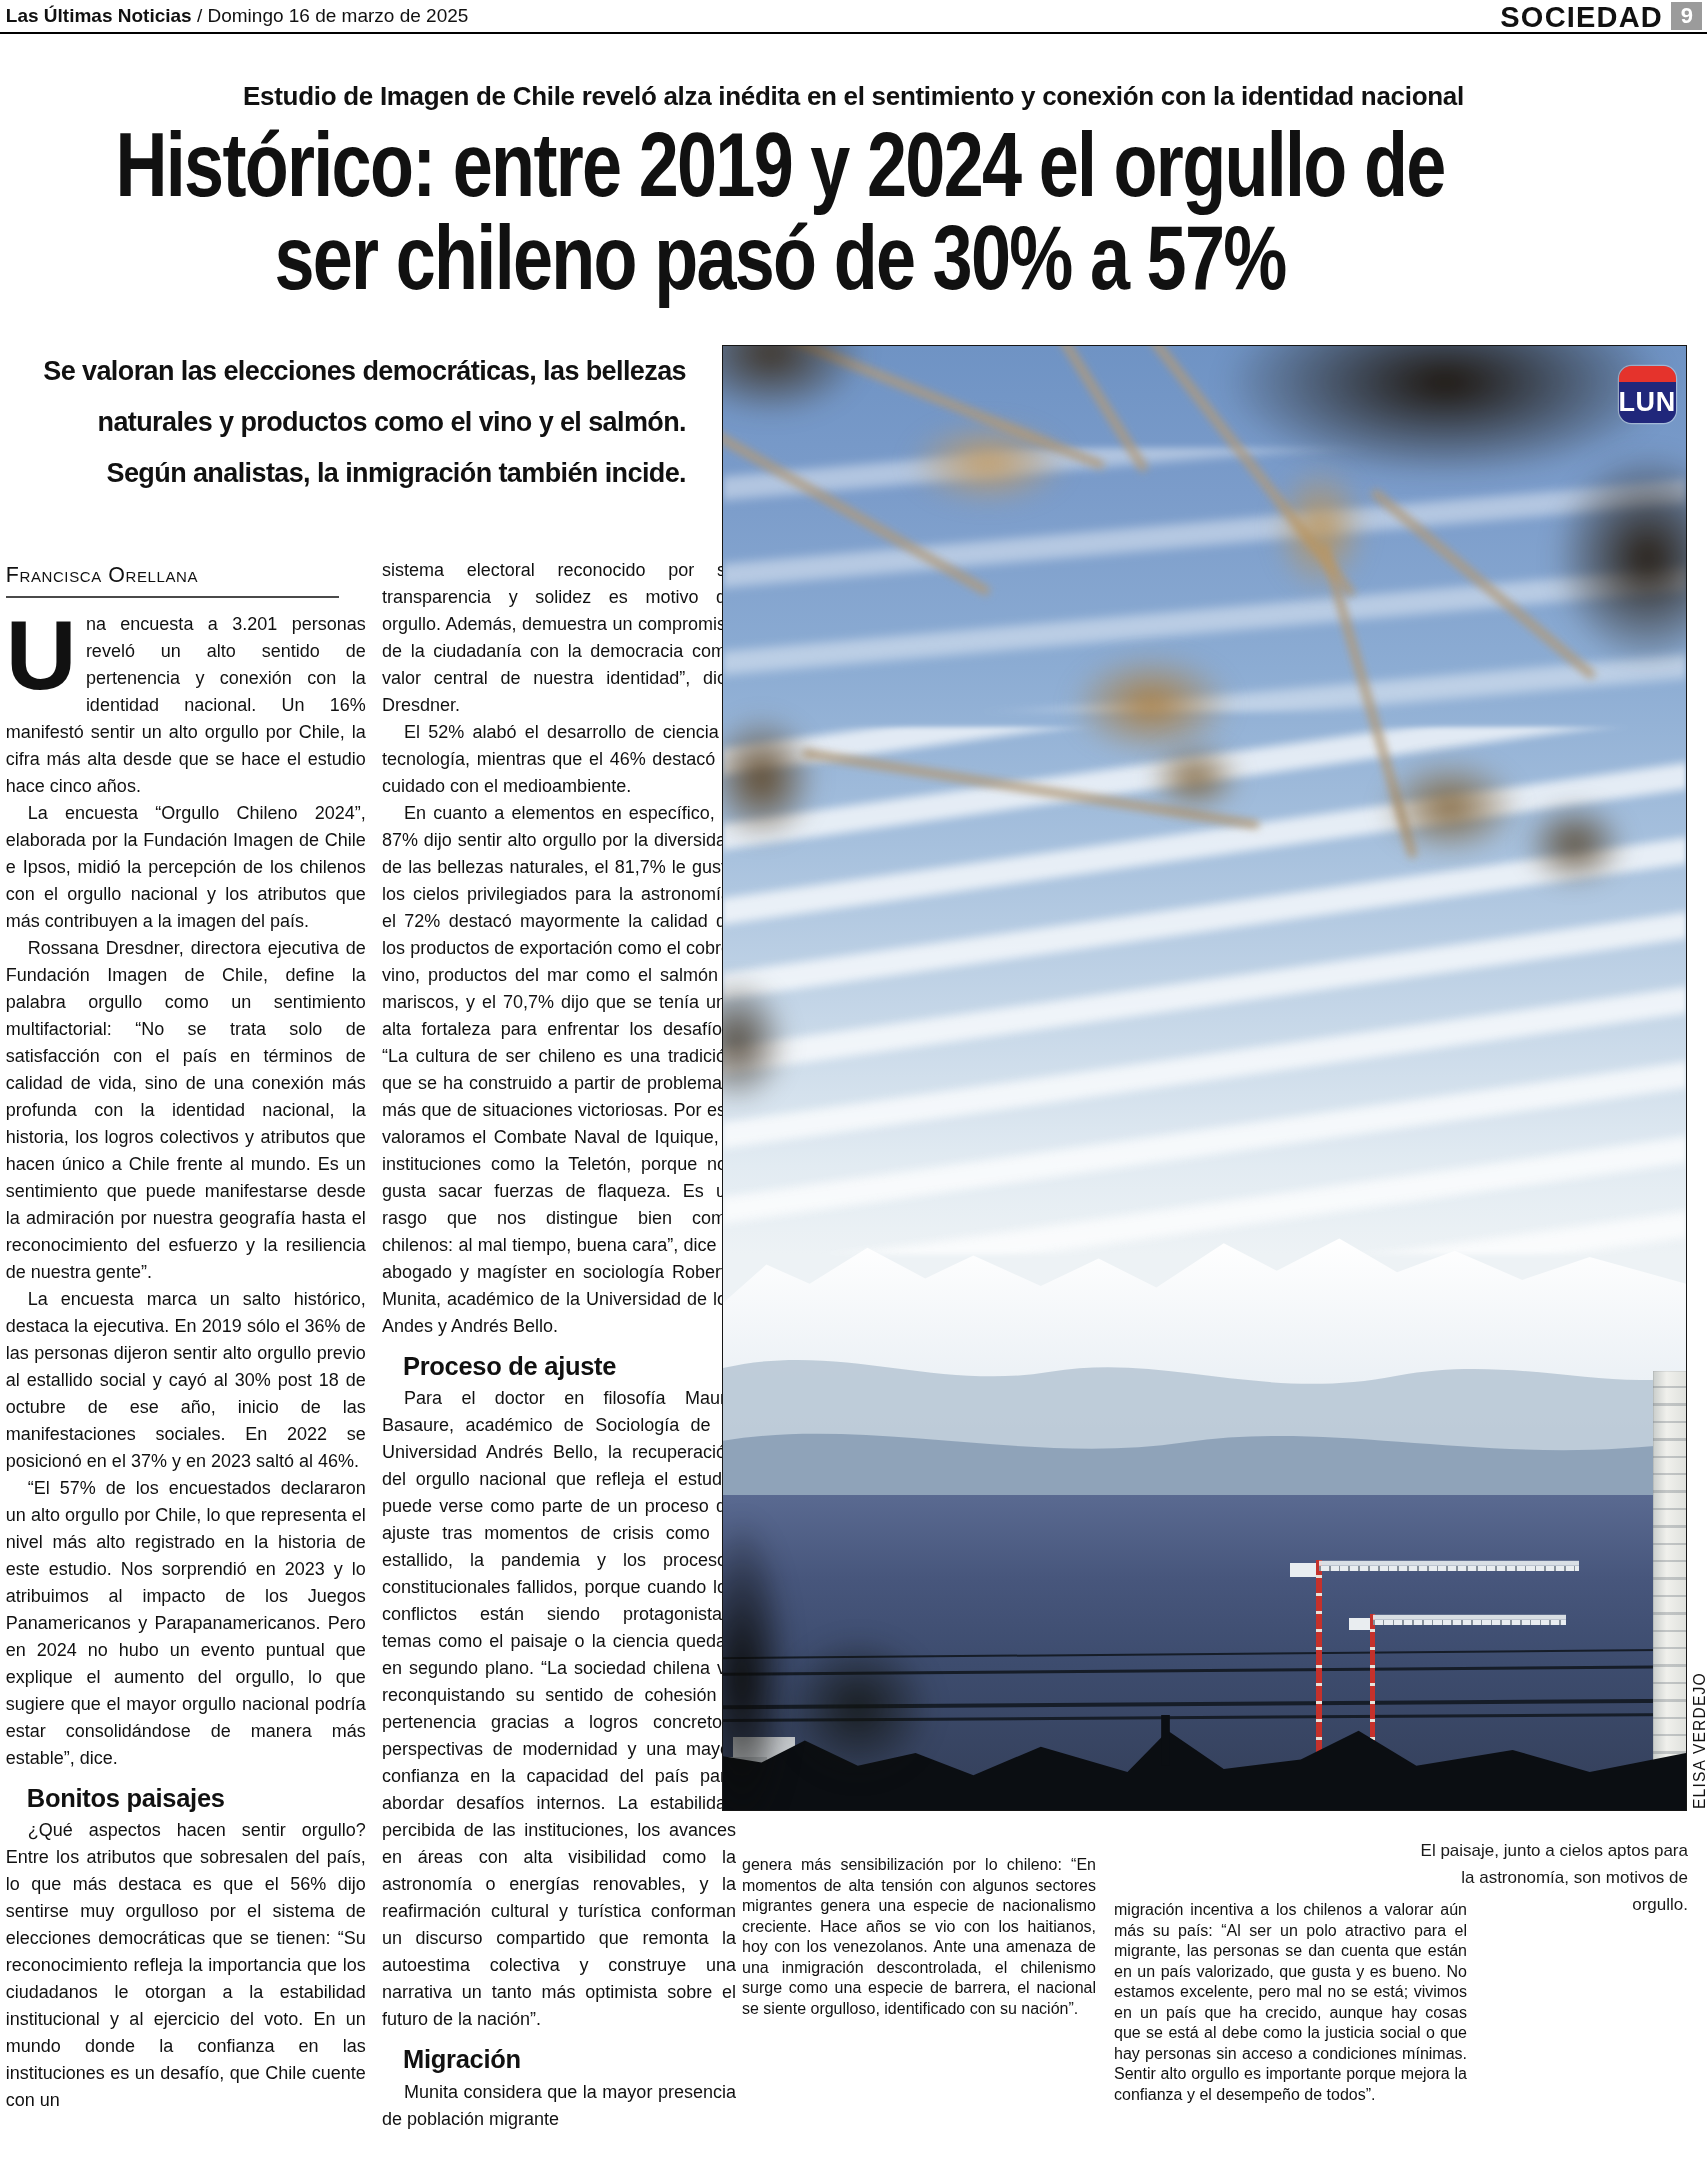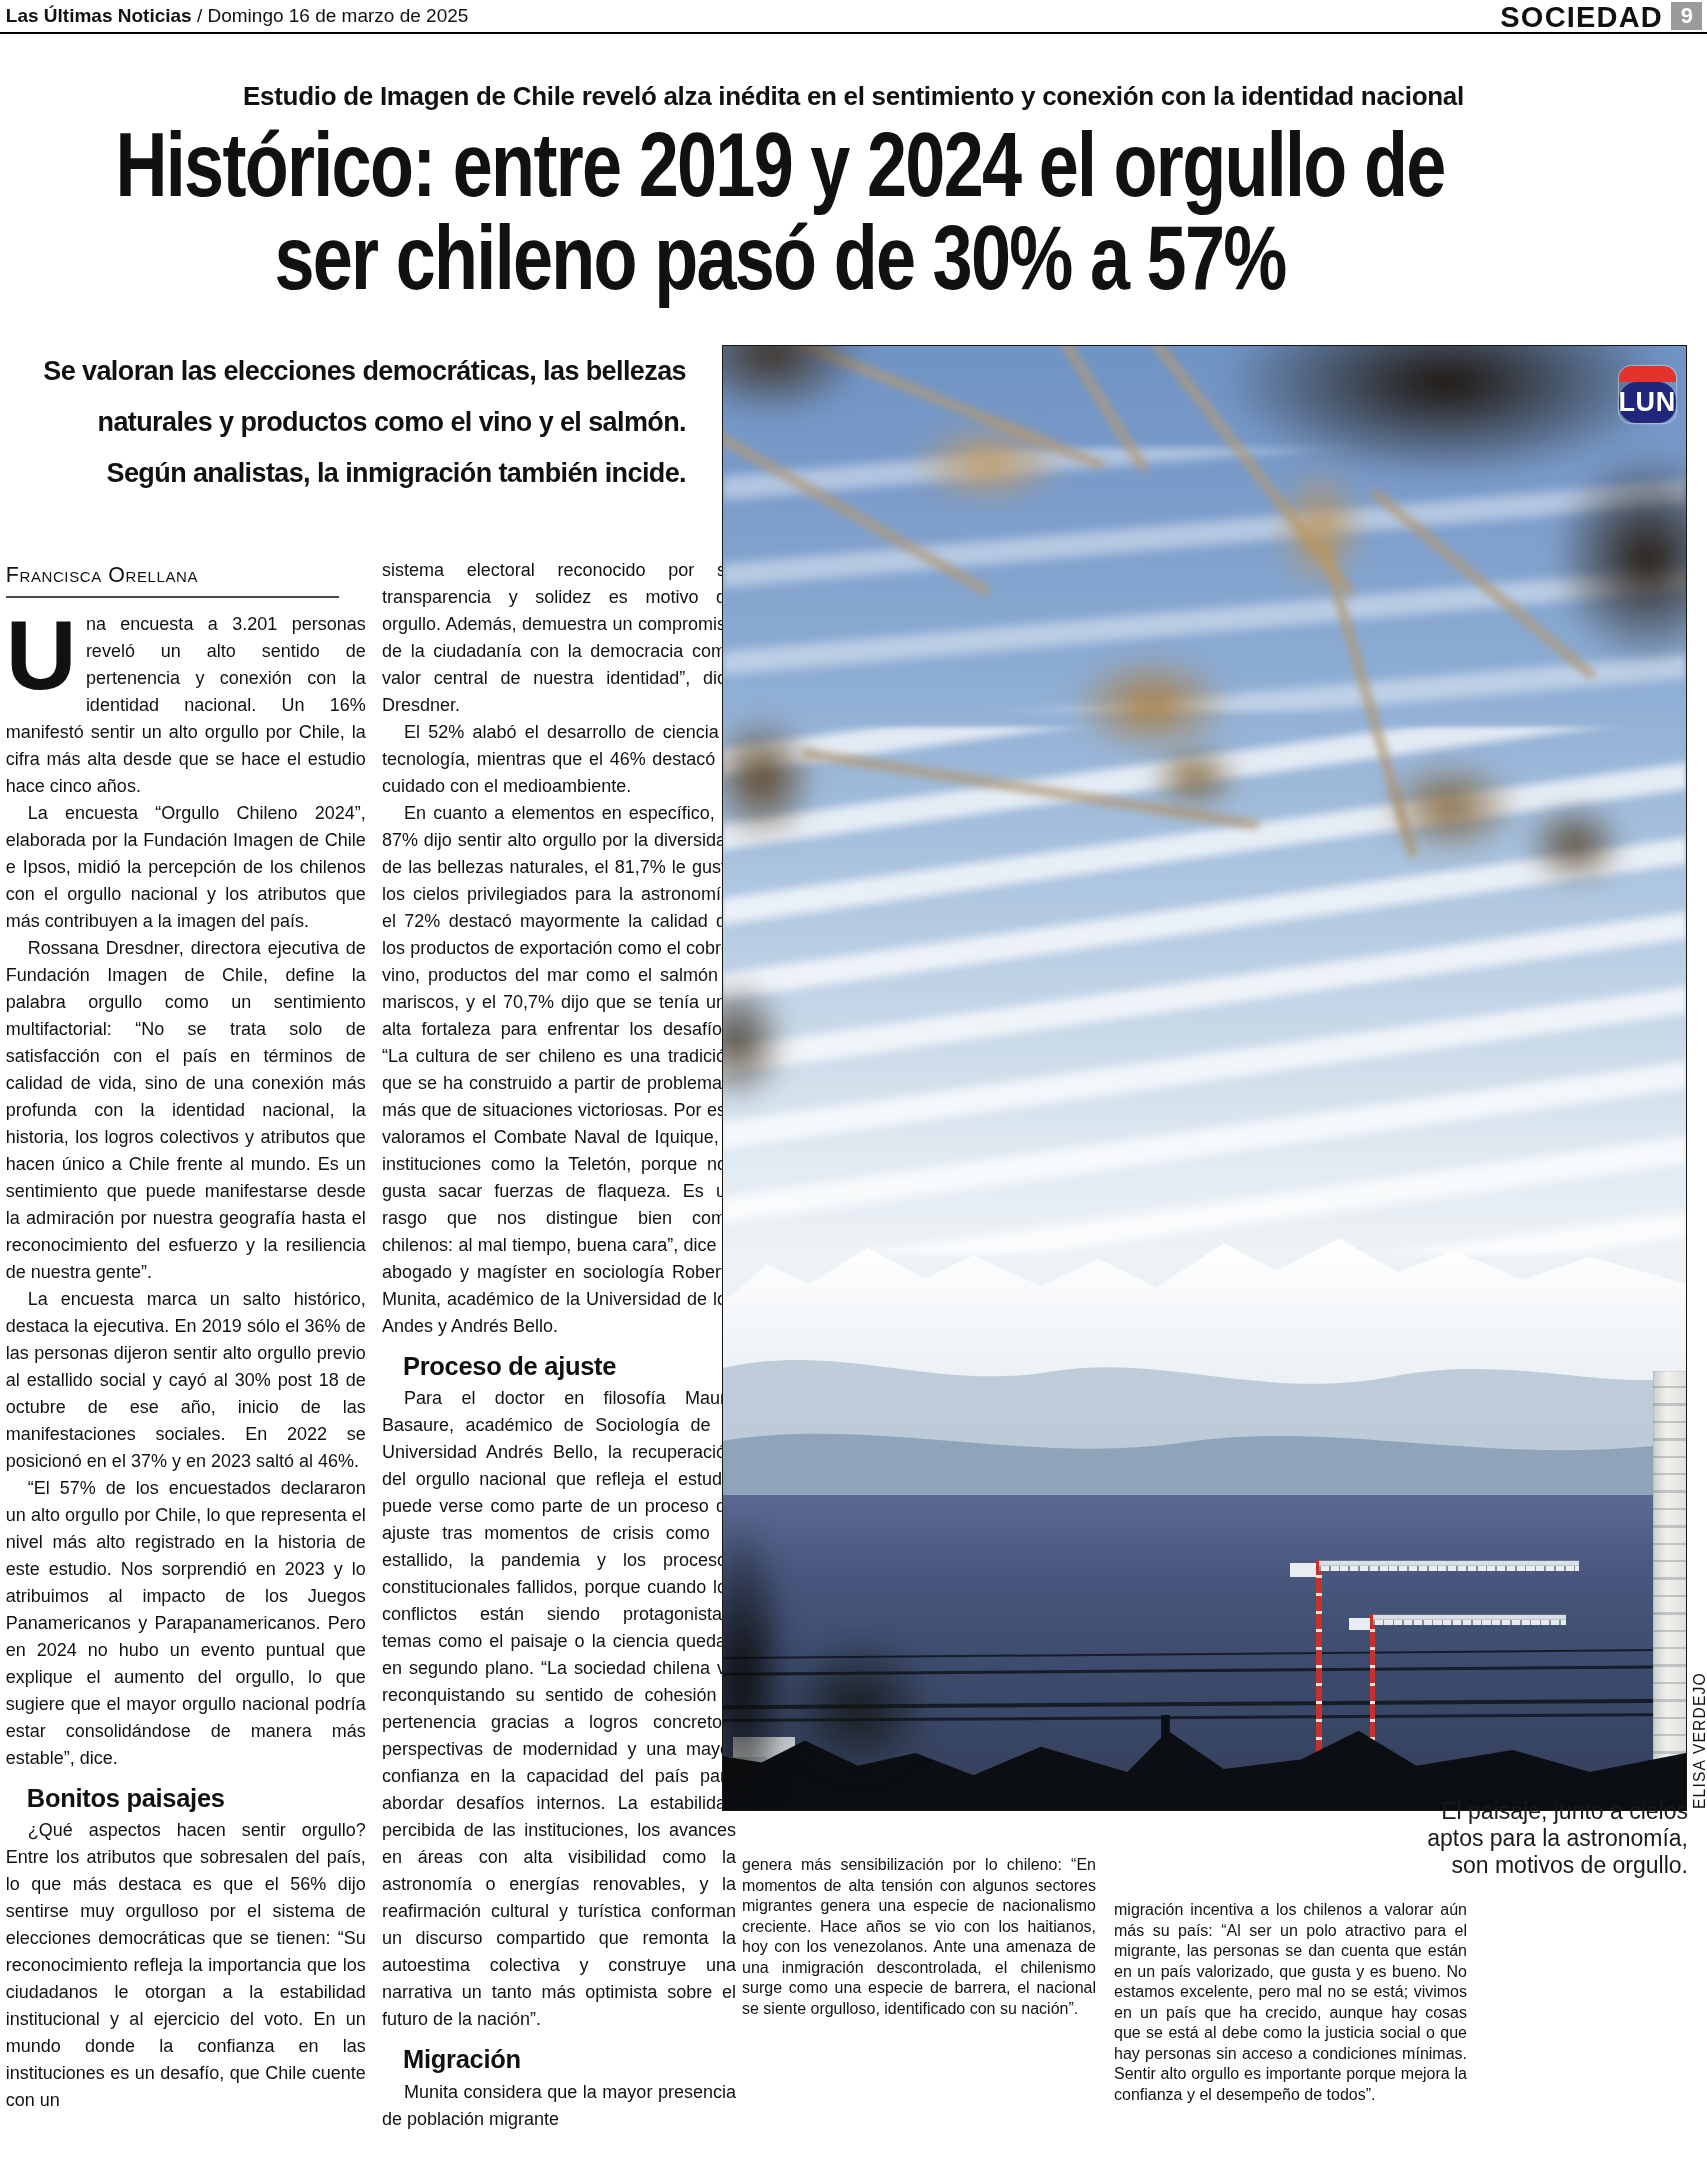--- a/index.html
+++ b/index.html
@@ -75,24 +75,24 @@
   .bldg-right:before{content:"";position:absolute;inset:0;
      background:repeating-linear-gradient(180deg,transparent 0 15px,rgba(110,118,126,.35) 15px 17.4px);}
   .bldg-left1{left:1%;top:95%;width:6.5%;height:1.8%;background:#d8dcde;opacity:.95;}
   .bldg-left2{left:.4%;top:96.4%;width:4.2%;height:1.2%;background:#aeb4b8;opacity:.9;}
   .blob{border-radius:50%;filter:blur(10.4px);}
   .stem{height:7.5px;border-radius:4.6px;filter:blur(4px);background:rgba(178,154,120,.95);}
   .lun-badge{left:93%;top:1.4%;width:57px;height:57px;border-radius:12.7px;overflow:hidden;
      box-shadow:0 0 0 1.2px rgba(255,255,255,.35);}
   .lun-top{height:28%;}
   .lun-bottom{height:72%;display:flex;align-items:center;justify-content:center;
-     color:#fff;font-size:27px;font-weight:800;letter-spacing:0.6px;border-radius:18px;}
+     color:#fff;font-size:27px;font-weight:800;letter-spacing:0.6px;}
   .photo-credit{left:1691px;top:1609px;width:17.4px;height:200px;font-size:15.6px;letter-spacing:1.2px;
      writing-mode:vertical-rl;transform:rotate(180deg);white-space:nowrap;color:#111;}
-  .caption{left:1418px;top:1798px;width:270px;text-align:right;font-size:23px;line-height:27px;color:#1a1a1a;}
+  .caption{left:1418px;top:1837px;width:270px;text-align:right;font-size:17px;line-height:27px;color:#1a1a1a;}
 </style>
 </head>
 <body>
 
 <div class="abs masthead">
   <span class="paper">Las Últimas Noticias</span><span> / Domingo 16 de marzo de 2025</span>
 </div>
 <div class="abs section-label">SOCIEDAD</div>
 <div class="abs page-box">9</div>
 <div class="abs header-rule"></div>

